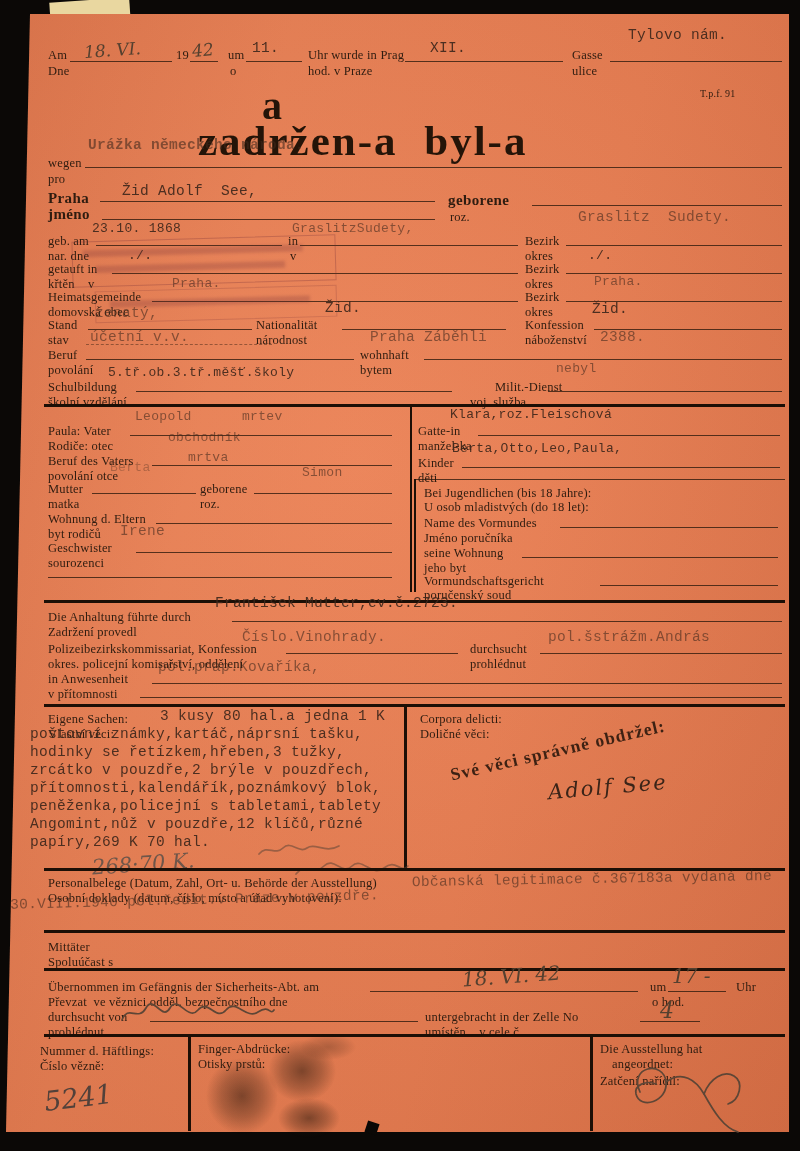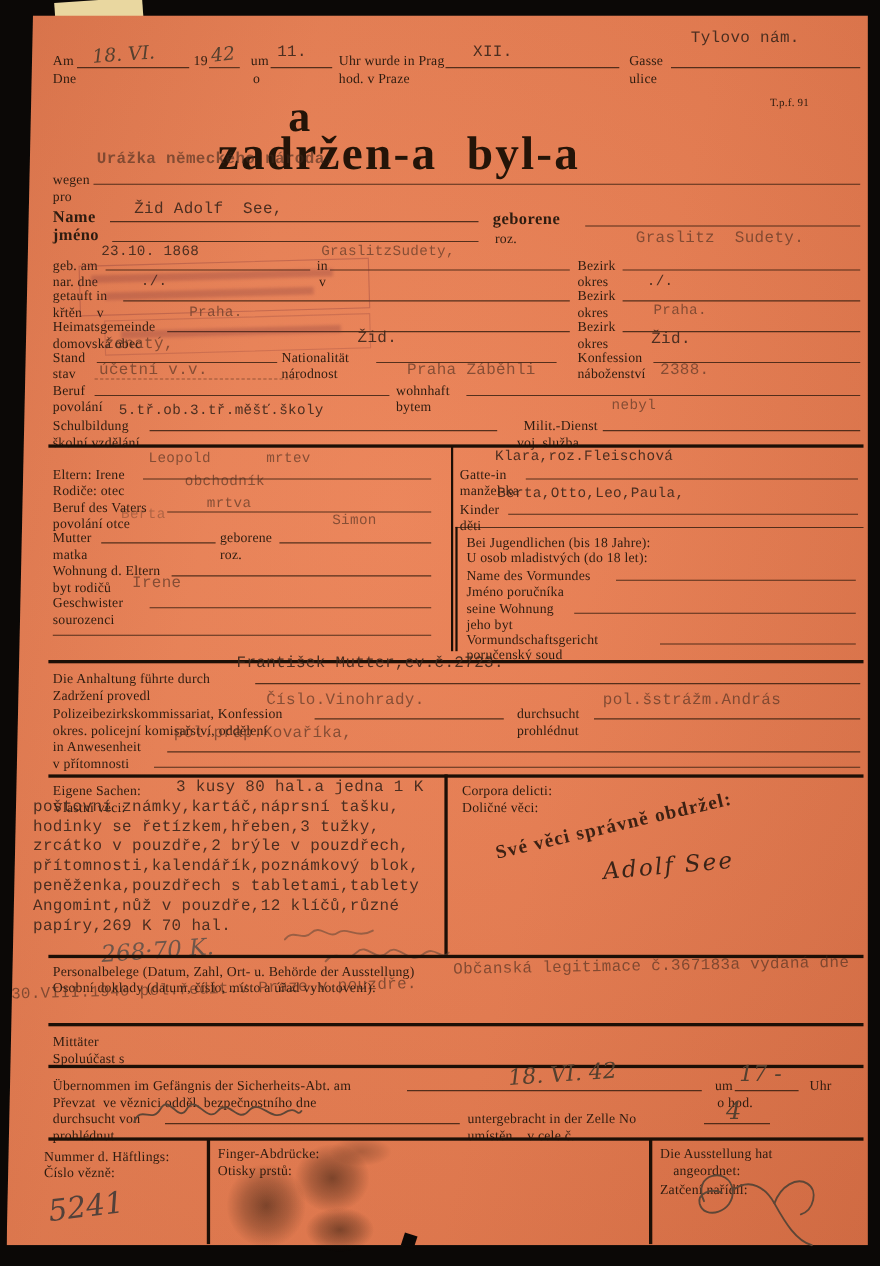--- a/index.html
+++ b/index.html
@@ -72,21 +72,21 @@
 
   <span class="ttl" style="left:262px;top:82px;font-size:40px;letter-spacing:2px">a</span>
   <span class="l sm" style="left:700px;top:88px">T.p.f. 91</span>
   <span class="ttl" style="left:198px;top:116px;font-size:43px;letter-spacing:2px;word-spacing:14px">zadržen-a byl-a</span>
   <span class="t t2 fad" style="left:88px;top:138px;font-weight:bold">Urážka německého národa.</span>
 
   <span class="l" style="left:48px;top:156px">wegen</span>
   <div class="ln" style="left:85px;top:167px;width:697px"></div>
   <span class="l" style="left:48px;top:172px">pro</span>
 
-  <span class="l lb" style="left:48px;top:190px">Name</span>
+  <span class="l lb" style="left:48px;top:190px">Praha</span>
   <span class="t t2" style="left:122px;top:184px">Žid Adolf  See,</span>
   <div class="ln" style="left:100px;top:201px;width:335px"></div>
   <span class="l lb" style="left:448px;top:192px">geborene</span>
   <div class="ln" style="left:532px;top:205px;width:250px"></div>
   <span class="l lb" style="left:48px;top:206px">jméno</span>
   <div class="ln" style="left:102px;top:219px;width:333px"></div>
   <span class="l" style="left:450px;top:210px">roz.</span>
   <span class="t t2 fad" style="left:578px;top:210px">Graslitz  Sudety.</span>
 
   <span class="t" style="left:92px;top:222px">23.10. 1868</span>
@@ -148,31 +148,31 @@
   <div class="ln" style="left:86px;top:359px;width:268px"></div>
   <span class="l" style="left:360px;top:348px">wohnhaft</span>
   <div class="ln" style="left:424px;top:359px;width:358px"></div>
   <span class="l" style="left:48px;top:363px">povolání</span>
   <span class="l" style="left:360px;top:363px">bytem</span>
   <span class="t fad" style="left:556px;top:362px">nebyl</span>
 
   <span class="t" style="left:108px;top:366px">5.tř.ob.3.tř.měšť.školy</span>
   <span class="l" style="left:48px;top:380px">Schulbildung</span>
   <div class="ln" style="left:136px;top:391px;width:316px"></div>
-  <span class="l" style="left:476px;top:380px">Milit.-Dienst</span>
+  <span class="l" style="left:495px;top:380px">Milit.-Dienst</span>
   <div class="ln" style="left:548px;top:391px;width:234px"></div>
   <span class="l" style="left:48px;top:395px">školní vzdělání</span>
   <span class="l" style="left:470px;top:395px">voj. služba</span>
 
   <div class="rule" style="left:44px;top:404px;width:741px"></div>
   <div class="vr thin" style="left:410px;top:406px;height:186px"></div>
 
   <span class="t fad" style="left:135px;top:410px">Leopold</span>
   <span class="t fad" style="left:242px;top:410px">mrtev</span>
-  <span class="l" style="left:48px;top:424px">Eltern: Irene</span>
+  <span class="l" style="left:48px;top:424px">Paula: Vater</span>
   <div class="ln" style="left:130px;top:435px;width:262px"></div>
   <span class="l" style="left:48px;top:439px">Rodiče: otec</span>
   <span class="t fad" style="left:168px;top:431px">obchodník</span>
   <span class="l" style="left:48px;top:454px">Beruf des Vaters</span>
   <div class="ln" style="left:152px;top:465px;width:240px"></div>
   <span class="l" style="left:48px;top:469px">povolání otce</span>
   <span class="t fad" style="left:188px;top:451px">mrtva</span>
   <span class="t fad2" style="left:110px;top:461px">Berta</span>
   <span class="t fad" style="left:302px;top:466px">Simon</span>
   <span class="l" style="left:48px;top:482px">Mutter</span>
@@ -235,21 +235,21 @@
   <div class="rule" style="left:44px;top:704px;width:741px"></div>
   <div class="vr" style="left:404px;top:704px;height:164px"></div>
 
   <span class="l" style="left:48px;top:712px">Eigene Sachen:</span>
   <span class="l" style="left:48px;top:727px">Vlastní věci:</span>
   <span class="t t2" style="left:160px;top:709px">3 kusy 80 hal.a jedna 1 K</span>
   <span class="t t2" style="left:30px;top:727px">poštovní známky,kartáč,náprsní tašku,</span>
   <span class="t t2" style="left:30px;top:745px">hodinky se řetízkem,hřeben,3 tužky,</span>
   <span class="t t2" style="left:30px;top:763px">zrcátko v pouzdře,2 brýle v pouzdřech,</span>
   <span class="t t2" style="left:30px;top:781px">přítomnosti,kalendářík,poznámkový blok,</span>
-  <span class="t t2" style="left:30px;top:799px">peněženka,pouzdřech s tabletami,tablety</span>
+  <span class="t t2" style="left:30px;top:799px">peněženka,policejní s tabletami,tablety</span>
   <span class="t t2" style="left:30px;top:817px">Angomint,nůž v pouzdře,12 klíčů,různé</span>
   <span class="t t2" style="left:30px;top:835px">papíry,269 K 70 hal.</span>
   <span class="h" style="left:92px;top:852px;font-size:21px;transform:rotate(-4deg);color:#6e564a">268·70 K.</span>
   <svg class="squig pencil" style="left:255px;top:840px" width="90" height="20" viewBox="0 0 90 20">
       <path d="M4,14 C12,4 20,16 28,8 S44,14 52,8 S70,14 84,6"></path>
     </svg>
   <svg class="squig pencil" style="left:292px;top:856px" width="120" height="24" viewBox="0 0 120 24">
       <path d="M4,18 C14,6 22,20 32,10 S50,20 60,10 S80,22 92,12 S108,18 116,10"></path>
     </svg>
 

